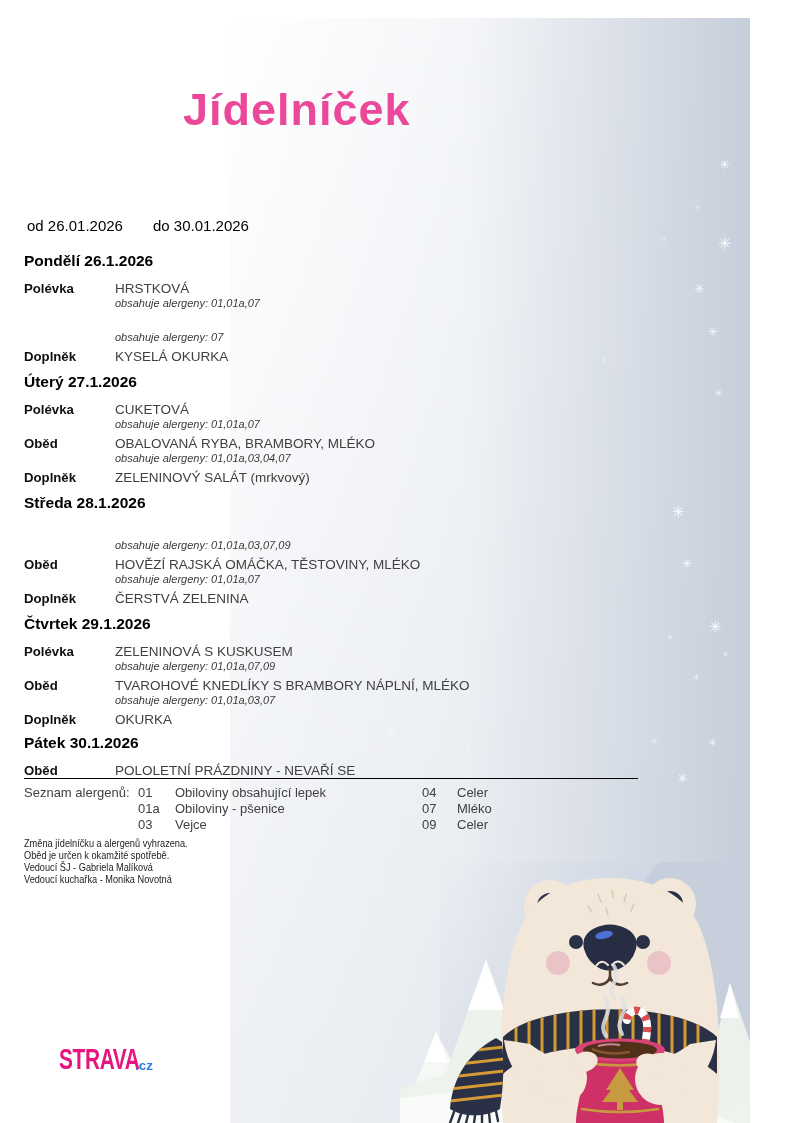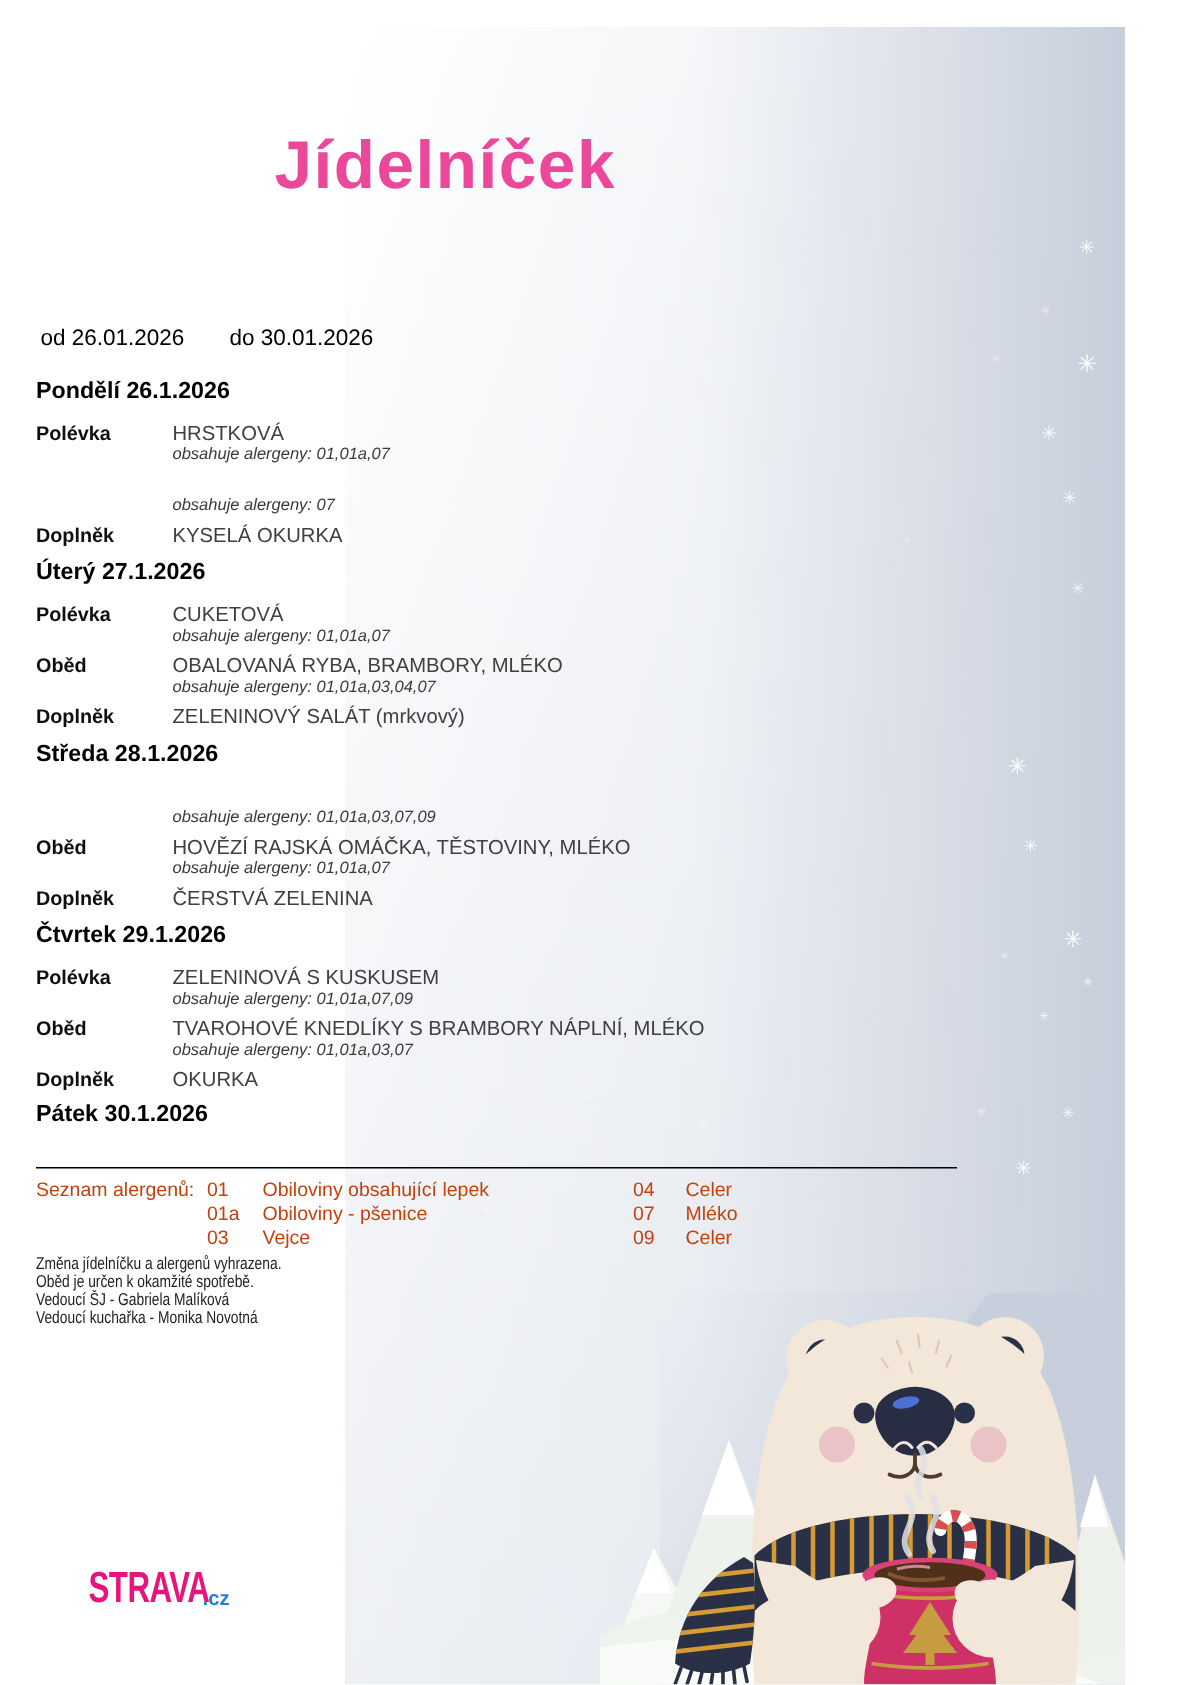--- a/index.html
+++ b/index.html
@@ -28,21 +28,21 @@
   .day-title{position:absolute;left:0;top:0;margin:0;font-size:15.5px;line-height:18px;font-weight:bold;color:#000;white-space:nowrap}
   .crow{position:absolute;left:0;white-space:nowrap;font-size:13.5px;line-height:15px}
   .crow .lab{display:inline-block;width:91px;font-weight:bold;color:#0f0f0f;font-size:13.2px}
   .crow .meal{color:#404040}
   .anote{position:absolute;left:91px;font-style:italic;font-size:11px;line-height:12px;color:#3a3a3a;white-space:nowrap}
   .r1{top:29px}.a1{top:45px}.r2{top:63px}.a2{top:79px}.r3{top:97px}
   .d-mon{top:252px}.d-tue{top:373px}.d-wed{top:494px}.d-thu{top:615px}.d-fri{top:734px}
   
   .rule{position:absolute;left:24px;top:778px;width:614px;border-top:1.7px solid #000}
   
-  .legend{position:absolute;left:24px;top:785px;width:620px;height:50px;font-size:13px;color:#c2410c}
+  .legend{position:absolute;left:24px;top:785px;width:620px;height:50px;font-size:13px;color:#404040}
   .legend span{position:absolute;white-space:nowrap;line-height:15px}
   .lg-label{left:0;top:0}
   .lc1{left:114px}.ln1{left:151px}.lc2{left:398px}.ln2{left:433px}
   .lr0{top:0}.lr1{top:16px}.lr2{top:32px}
   
   .foot{position:absolute;left:24px;font-size:11.5px;line-height:12px;color:#222;
     transform:scaleX(0.8);transform-origin:0 0;white-space:nowrap}
   .f0{top:837px}.f1{top:849px}.f2{top:861px}.f3{top:873px}
   
   .logo{position:absolute;left:59px;top:1044px;width:110px;height:34px}
@@ -256,20 +256,23 @@
     <span class="lab">Oběd</span><span class="meal">TVAROHOVÉ KNEDLÍKY S BRAMBORY NÁPLNÍ, MLÉKO</span>
   </div>
   <div class="anote a2">obsahuje alergeny: 01,01a,03,07</div>
   <div class="crow r3">
     <span class="lab">Doplněk</span><span class="meal">OKURKA</span>
   </div>
 </section>
 
 <section class="day d-fri">
   <h2 class="day-title">Pátek 30.1.2026</h2>
+  <div class="crow r1">
+    <span class="lab">Oběd</span><span class="meal">POLOLETNÍ PRÁZDNINY - NEVAŘÍ SE</span>
+  </div>
 </section>
 
 <div class="rule"></div>
 
 <div class="legend">
   <span class="lg-label">Seznam alergenů:</span>
   <span class="lc1 lr0">01</span>
   <span class="ln1 lr0">Obiloviny obsahující lepek</span>
   <span class="lc1 lr1">01a</span>
   <span class="ln1 lr1">Obiloviny - pšenice</span>

